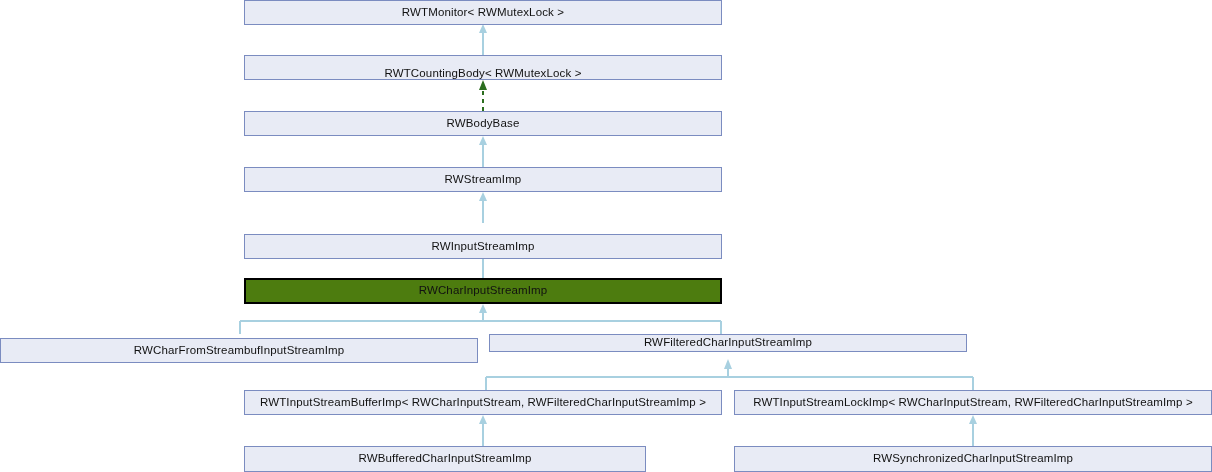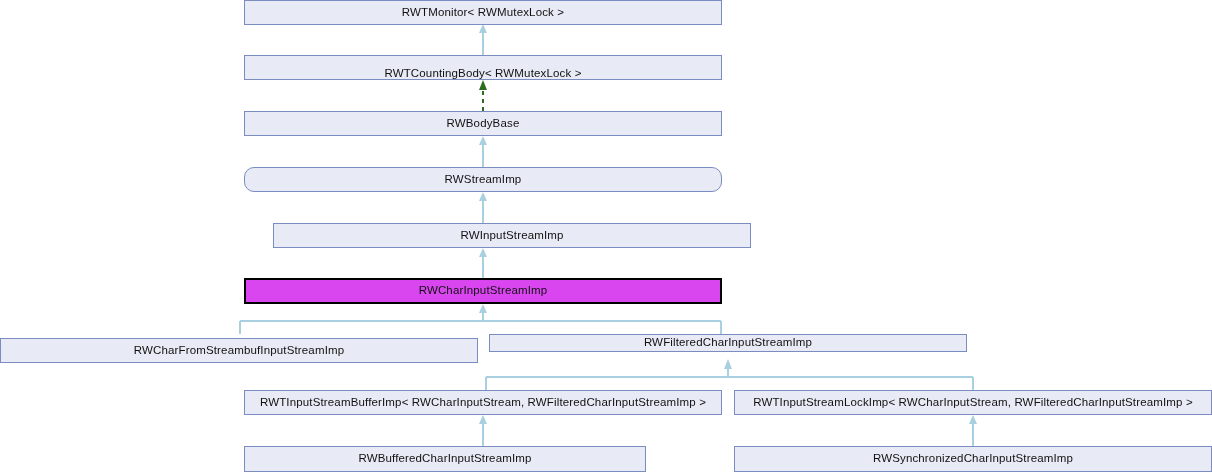--- a/index.html
+++ b/index.html
@@ -34,21 +34,21 @@
     align-items: center;
     justify-content: center;
     font-size: 11.5px;
     color: #111111;
     line-height: 1;
     white-space: nowrap;
     letter-spacing: 0.15px;
     overflow: hidden;
   }
   .node.current {
-    background: #d946ef;
+    background: #4d7c0f;
     border: 2px solid #000000;
   }
   .node-label {
     display: block;
     padding: 0 4px;
   }
 </style>
 </head>
 <body>
 
@@ -114,24 +114,24 @@
 
   <div class="node" style="left: 244px; top: 0px; width: 478px; height: 25px;">
     <span class="node-label">RWTMonitor&lt; RWMutexLock &gt;</span>
   </div>
   <div class="node" style="left: 244px; top: 55px; width: 478px; height: 25px; align-items: flex-end;">
     <span class="node-label">RWTCountingBody&lt; RWMutexLock &gt;</span>
   </div>
   <div class="node" style="left: 244px; top: 111px; width: 478px; height: 25px;">
     <span class="node-label">RWBodyBase</span>
   </div>
-  <div class="node" style="left: 244px; top: 167px; width: 478px; height: 25px; border-radius: 10px;">
+  <div class="node" style="left: 244px; top: 167px; width: 478px; height: 25px;">
     <span class="node-label">RWStreamImp</span>
   </div>
-  <div class="node" style="left: 244px; top: 223px; width: 478px; height: 25px; margin-left: 29px;">
+  <div class="node" style="left: 244px; top: 234px; width: 478px; height: 25px;">
     <span class="node-label">RWInputStreamImp</span>
   </div>
   <div class="node current" style="left: 244px; top: 278px; width: 478px; height: 26px;">
     <span class="node-label">RWCharInputStreamImp</span>
   </div>
   <div class="node" style="left: 0px; top: 338px; width: 478px; height: 25px;">
     <span class="node-label">RWCharFromStreambufInputStreamImp</span>
   </div>
   <div class="node" style="left: 489px; top: 334px; width: 478px; height: 18px;">
     <span class="node-label">RWFilteredCharInputStreamImp</span>

